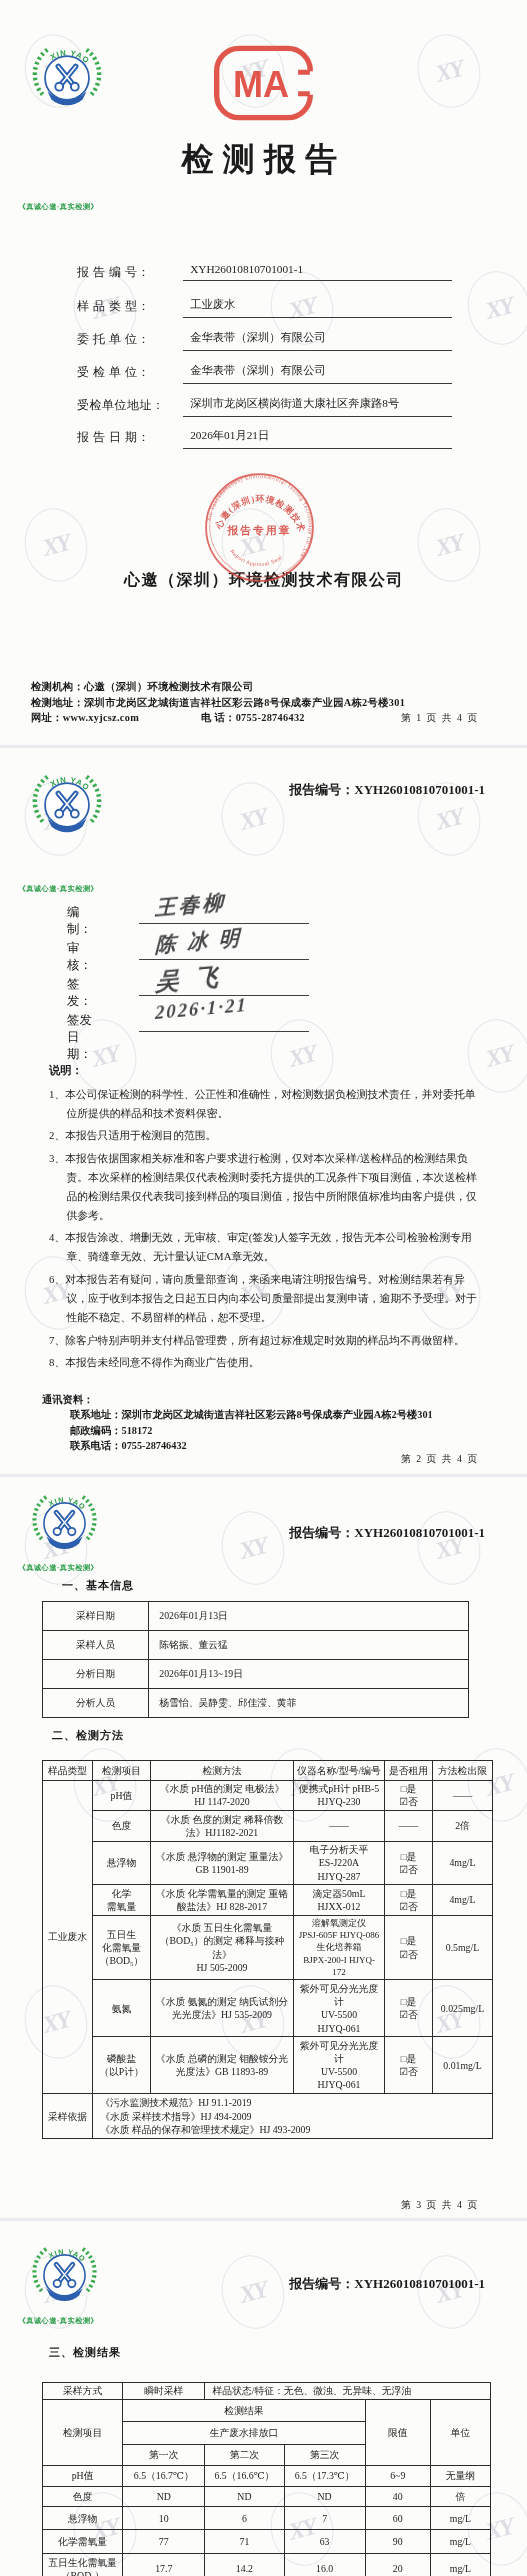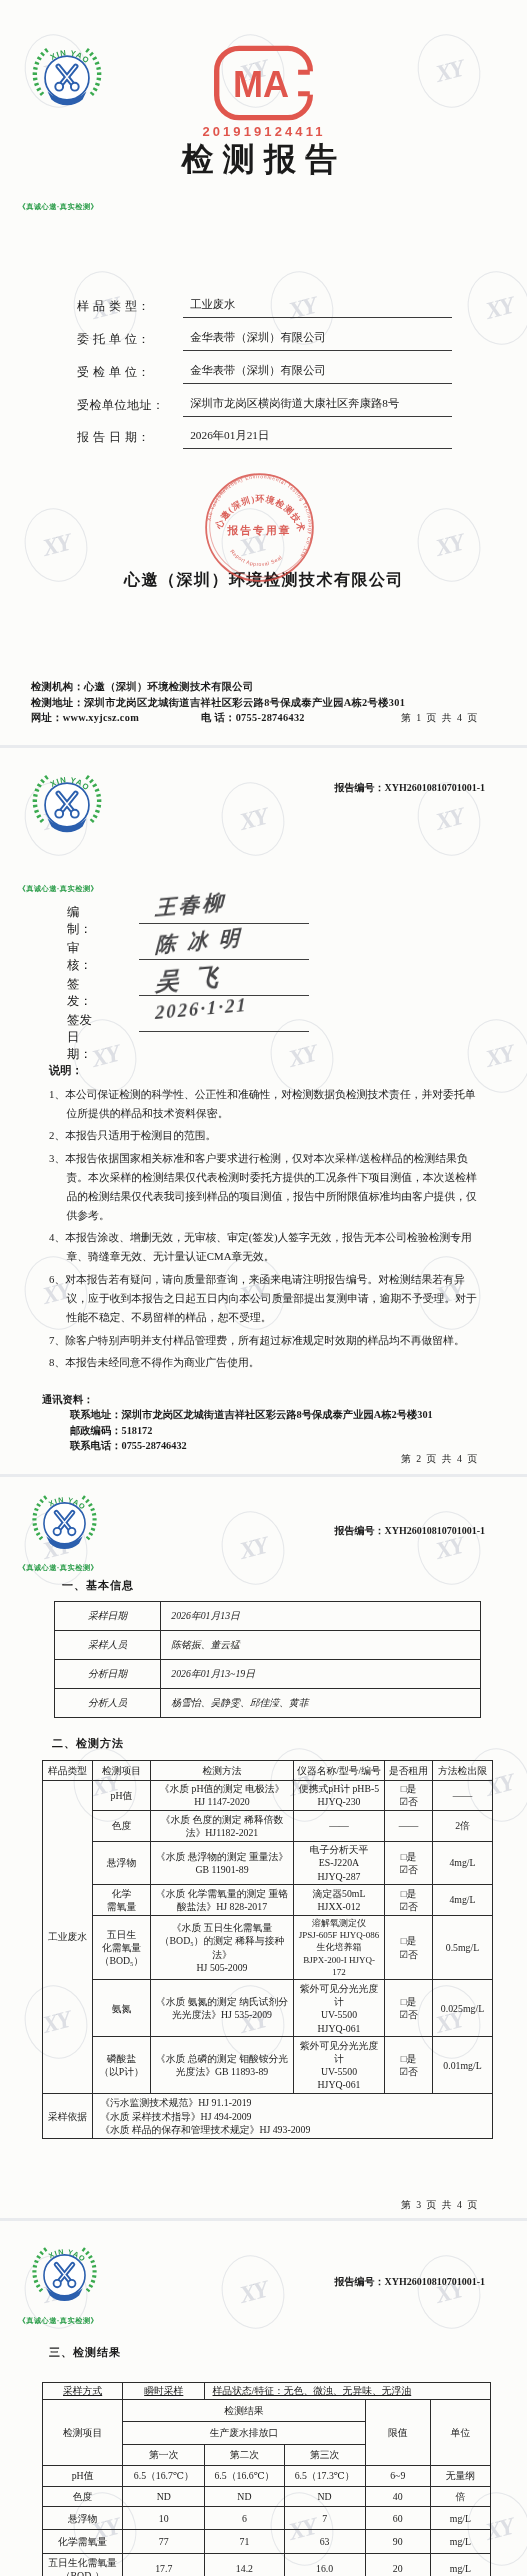--- a/index.html
+++ b/index.html
@@ -19,21 +19,21 @@
   
   .cma-num{position:absolute;z-index:2;width:100%;text-align:center;color:#e0564d;font-size:13px;font-weight:700;letter-spacing:3.1px;font-family:"Liberation Sans",sans-serif;}
   .doc-title{position:absolute;z-index:2;width:100%;text-align:center;font-size:32px;font-weight:700;letter-spacing:9.3px;}
   .f-row{position:absolute;z-index:2;left:77px;width:381px;height:26px;}
   .f-label{position:absolute;left:0;top:0;font-size:12px;letter-spacing:0.5px;}
   .f-value{position:absolute;left:106px;top:-1px;width:262px;border-bottom:1px solid #3a3a3a;padding:0 0 5.2px 7.2px;font-size:11.3px;}
   .company-line{position:absolute;z-index:3;width:100%;text-align:center;font-size:16px;letter-spacing:1.5px;font-weight:600;}
   .foot{position:absolute;z-index:2;left:31px;font-size:10.3px;font-weight:700;letter-spacing:0.3px;}
   .pageno{position:absolute;z-index:2;font-size:9.8px;letter-spacing:1.5px;}
   
-  .rep-no{position:absolute;z-index:2;right:43px;font-size:10px;font-weight:700;text-align:center;}
+  .rep-no{position:absolute;z-index:2;right:43px;font-size:13px;font-weight:700;text-align:center;}
   .rep-no .lbl{font-weight:700;}
   .sign-row{position:absolute;z-index:2;left:67px;height:31px;}
   .sign-label{position:absolute;left:0;top:11.3px;font-size:12.4px;}
   .sign-line{position:absolute;left:72px;top:30px;width:170px;border-bottom:1px solid #3f3f3f;}
   .sig{position:absolute;left:88px;top:-2.1px;font-size:20.6px;font-weight:700;font-style:italic;color:#2d2d30;transform:rotate(-5deg) skewX(-6deg);filter:blur(0.2px);opacity:.88;letter-spacing:3.1px;white-space:nowrap;}
   .sig.date{font-size:18.5px;letter-spacing:2.1px;}
   .notes-title{position:absolute;z-index:2;left:49px;font-size:11.3px;font-weight:600;}
   .notes{position:absolute;z-index:2;left:49px;width:435px;font-size:10.8px;line-height:19px;}
   .notes div{padding-left:17.5px;text-indent:-17.5px;margin-bottom:3.6px;}
   .contact{position:absolute;z-index:2;left:42px;width:435px;font-size:10.3px;line-height:15.5px;font-weight:600;}
@@ -97,24 +97,27 @@
     <path d="M40 116 A58 58 0 0 0 120 116 L112 132 A48 48 0 0 1 48 132 Z" fill="#2b5fae"></path>
   </svg>
   <div class="slogan" style="left:18.5px;top:202px;width:113px;">《真诚心邀·真实检测》</div>
 
   <svg class="abs" style="left:212px;top:44px;" width="103" height="78" viewBox="0 0 210 160">
     <rect x="9" y="9" width="192" height="142" rx="46" fill="none" stroke="#e0564d" stroke-width="11"></rect>
     <rect x="186" y="56" width="24" height="48" fill="#fcfcfa"></rect>
     <path d="M200 58 h-24 M200 102 h-24" stroke="#e0564d" stroke-width="10"></path>
     <text x="100" y="108" text-anchor="middle" font-size="74" font-weight="bold" fill="#e0564d" font-family="Liberation Sans,sans-serif">MA</text>
   </svg>
-  <div class="cma-num" style="top:124px;">201919124411</div>
 
   <div class="doc-title" style="top:138px;">检测报告</div>
 
+  <div class="f-row" style="top:264px;">
+    <span class="f-label">报 告 编 号：</span>
+    <span class="f-value">XYH26010810701001-1</span>
+  </div>
   <div class="f-row" style="top:298px;">
     <span class="f-label">样 品 类 型：</span>
     <span class="f-value">工业废水</span>
   </div>
   <div class="f-row" style="top:331px;">
     <span class="f-label">委 托 单 位：</span>
     <span class="f-value">金华表带（深圳）有限公司</span>
   </div>
   <div class="f-row" style="top:364px;">
     <span class="f-label">受 检 单 位：</span>
@@ -296,21 +299,21 @@
     <path d="M40 116 A58 58 0 0 0 120 116 L112 132 A48 48 0 0 1 48 132 Z" fill="#2b5fae"></path>
   </svg>
   <div class="slogan" style="left:18.5px;top:86px;width:113px;">《真诚心邀·真实检测》</div>
 
   <div class="rep-no" style="top:47px;">
     <span class="lbl">报告编号：</span><span>XYH26010810701001-1</span>
   </div>
 
   <div class="sec-title" style="left:62px;top:101px;">一、基本信息</div>
 
-  <table style="left:54px;top:124px;width:427px;font-style:italic;">
+  <table style="left:42px;top:124px;width:427px;">
     <colgroup>
         <col style="width:106px;">
         <col>
       </colgroup>
     <tbody>
         <tr style="height:29px;">
           <td>采样日期</td>
           <td class="left" style="padding-left:10.3px;">2026年01月13日</td>
         </tr>
     <tr style="height:29px;">
@@ -321,21 +324,21 @@
           <td>分析日期</td>
           <td class="left" style="padding-left:10.3px;">2026年01月13~19日</td>
         </tr>
     <tr style="height:29px;">
           <td>分析人员</td>
           <td class="left" style="padding-left:10.3px;">杨雪怡、吴静雯、邱佳滢、黄菲</td>
         </tr>
   </tbody>
     </table>
 
-  <div class="sec-title" style="left:52px;top:259px;">二、检测方法</div>
+  <div class="sec-title" style="left:52px;top:251px;">二、检测方法</div>
 
   <table style="left:42px;top:283px;width:449px;">
     <colgroup>
         <col style="width:50px;">
         <col style="width:58px;">
         <col style="width:143px;">
         <col style="width:91px;">
         <col style="width:48px;">
         <col style="width:60px;">
       </colgroup>
@@ -480,21 +483,21 @@
   <table style="left:42px;top:161px;width:449px;">
     <colgroup>
         <col style="width:80px;">
         <col style="width:82px;">
         <col style="width:79px;">
         <col style="width:81px;">
         <col style="width:65px;">
         <col style="width:60px;">
       </colgroup>
     <tbody>
-        <tr style="height:16px;text-decoration:underline;">
+        <tr style="height:16px;">
       <td>采样方式</td>
       <td>瞬时采样</td>
       <td colspan="4" class="left" style="padding-left:7.2px;">样品状态/特征：无色、微浊、无异味、无浮油</td>
     </tr>
     <tr style="height:21.6px;">
       <td rowspan="3">检测项目</td>
       <td colspan="3">检测结果</td>
       <td rowspan="3">限值</td>
       <td rowspan="3">单位</td>
     </tr>

